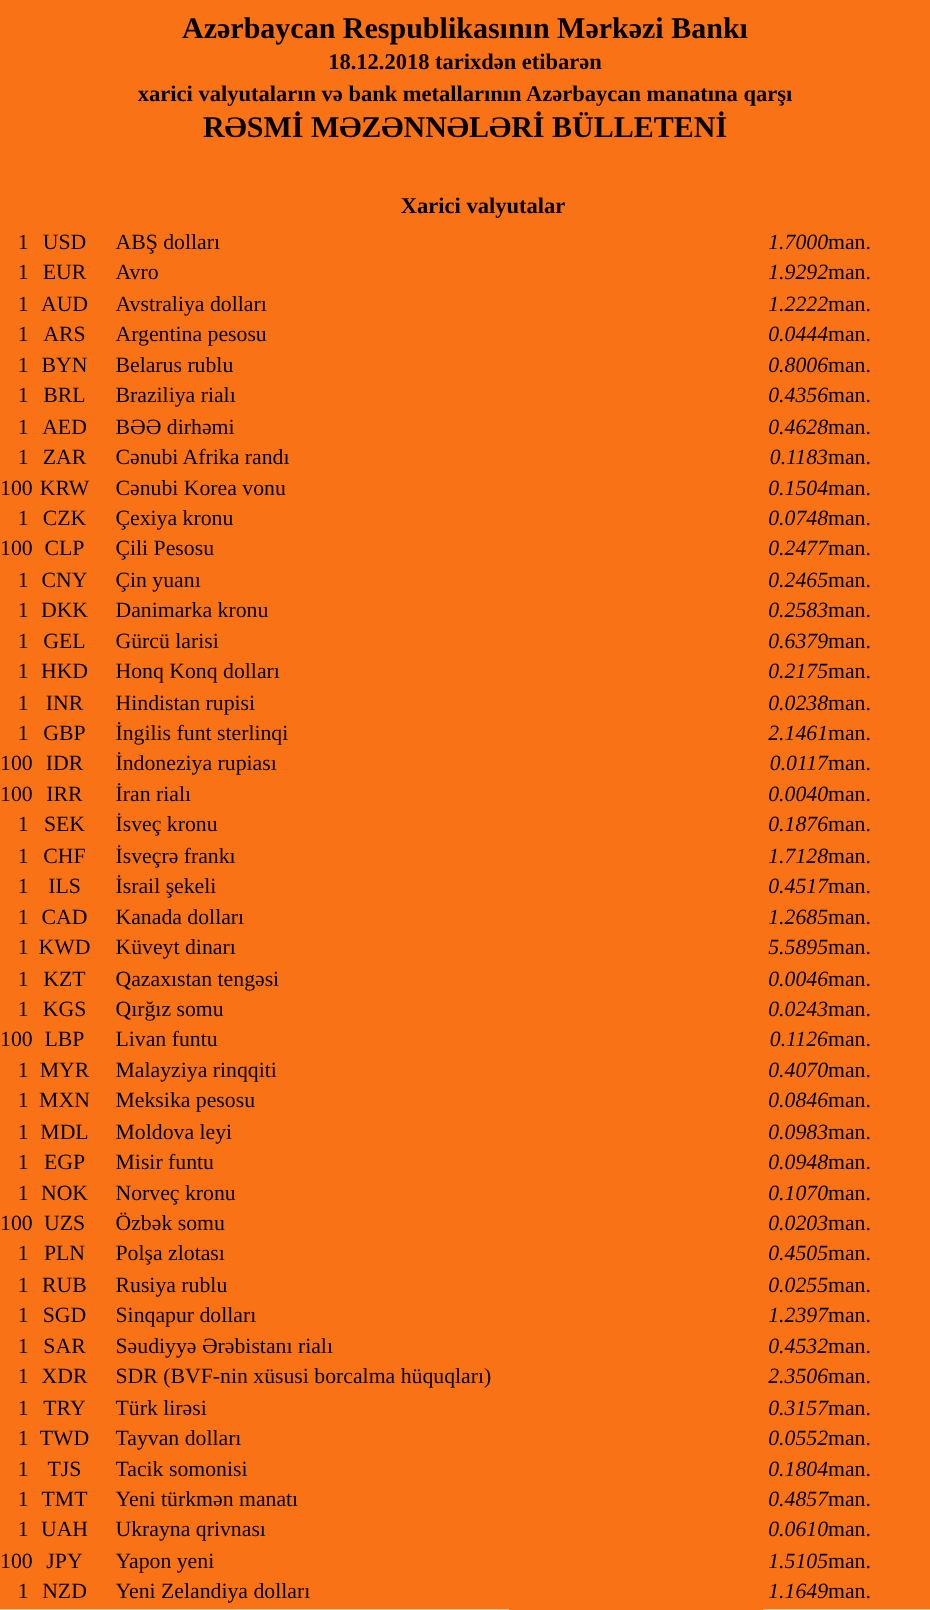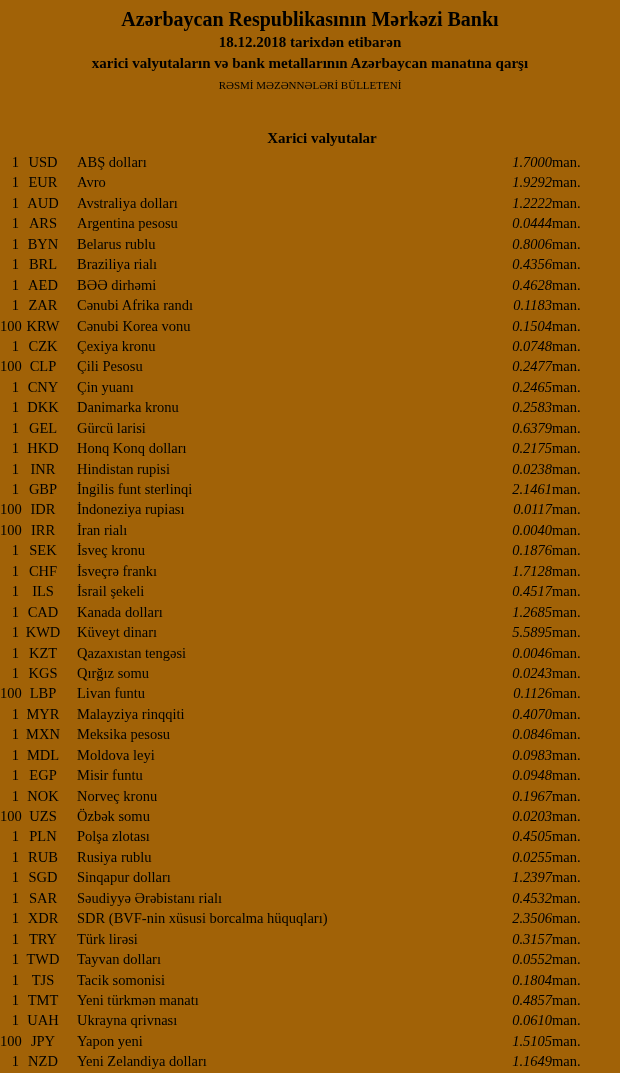--- a/index.html
+++ b/index.html
@@ -4,21 +4,21 @@
 <style>
   html, body {
     margin: 0;
     padding: 0;
     background: #ffffff;
   }
   .page {
     position: relative;
     width: 620px;
     height: 1073px;
-    background: #a16207;
+    background: #f97316;
     color: #000000;
     font-family: "Liberation Serif", "DejaVu Serif", serif;
     overflow: hidden;
   }
   .doc-header {
     text-align: center;
     padding-top: 7px;
   }
   .doc-title {
     font-size: 20px;
@@ -29,22 +29,22 @@
     font-size: 15px;
     font-weight: bold;
     line-height: 21px;
   }
   .doc-subtitle {
     font-size: 15px;
     font-weight: bold;
     line-height: 21px;
   }
   .doc-bulletin {
-    font-size: 11px;
-    font-weight: normal;
+    font-size: 20px;
+    font-weight: bold;
     line-height: 22px;
   }
   .section-title {
     margin-top: 34px;
     text-align: center;
     font-size: 15px;
     font-weight: bold;
     line-height: 17px;
     margin-left: 24px;
   }
@@ -339,21 +339,21 @@
     <span class="cell-code">EGP</span>
     <span class="cell-name">Misir funtu</span>
     <span class="cell-rate">0.0948</span>
     <span class="cell-unit">man.</span>
   </div>
 
   <div class="rate-row">
     <span class="cell-qty">1</span>
     <span class="cell-code">NOK</span>
     <span class="cell-name">Norveç kronu</span>
-    <span class="cell-rate">0.1967</span>
+    <span class="cell-rate">0.1070</span>
     <span class="cell-unit">man.</span>
   </div>
 
   <div class="rate-row">
     <span class="cell-qty">100</span>
     <span class="cell-code">UZS</span>
     <span class="cell-name">Özbək somu</span>
     <span class="cell-rate">0.0203</span>
     <span class="cell-unit">man.</span>
   </div>

